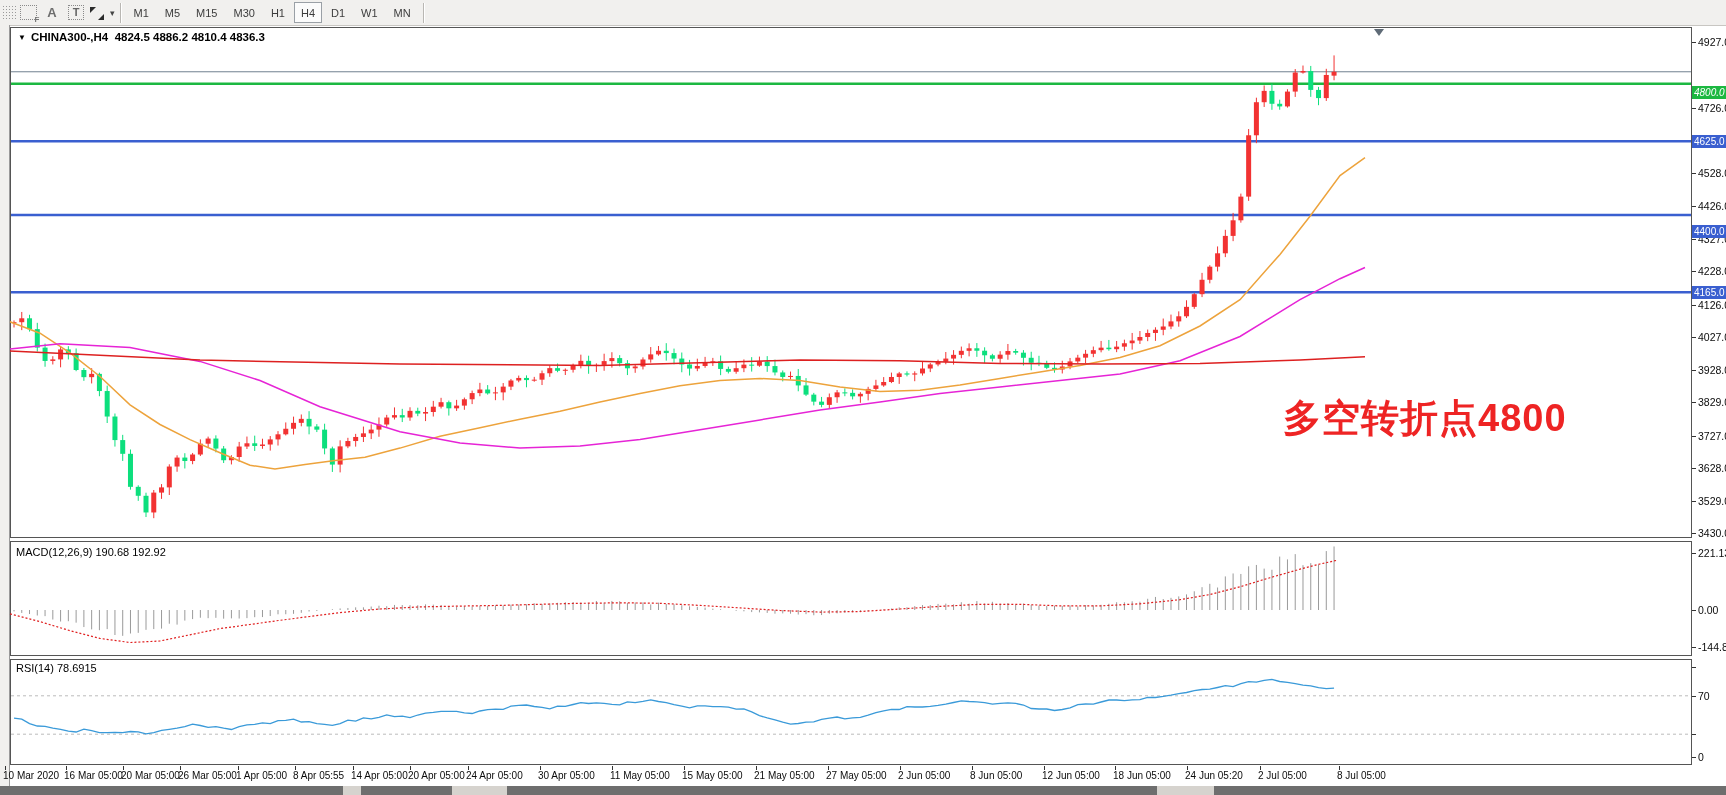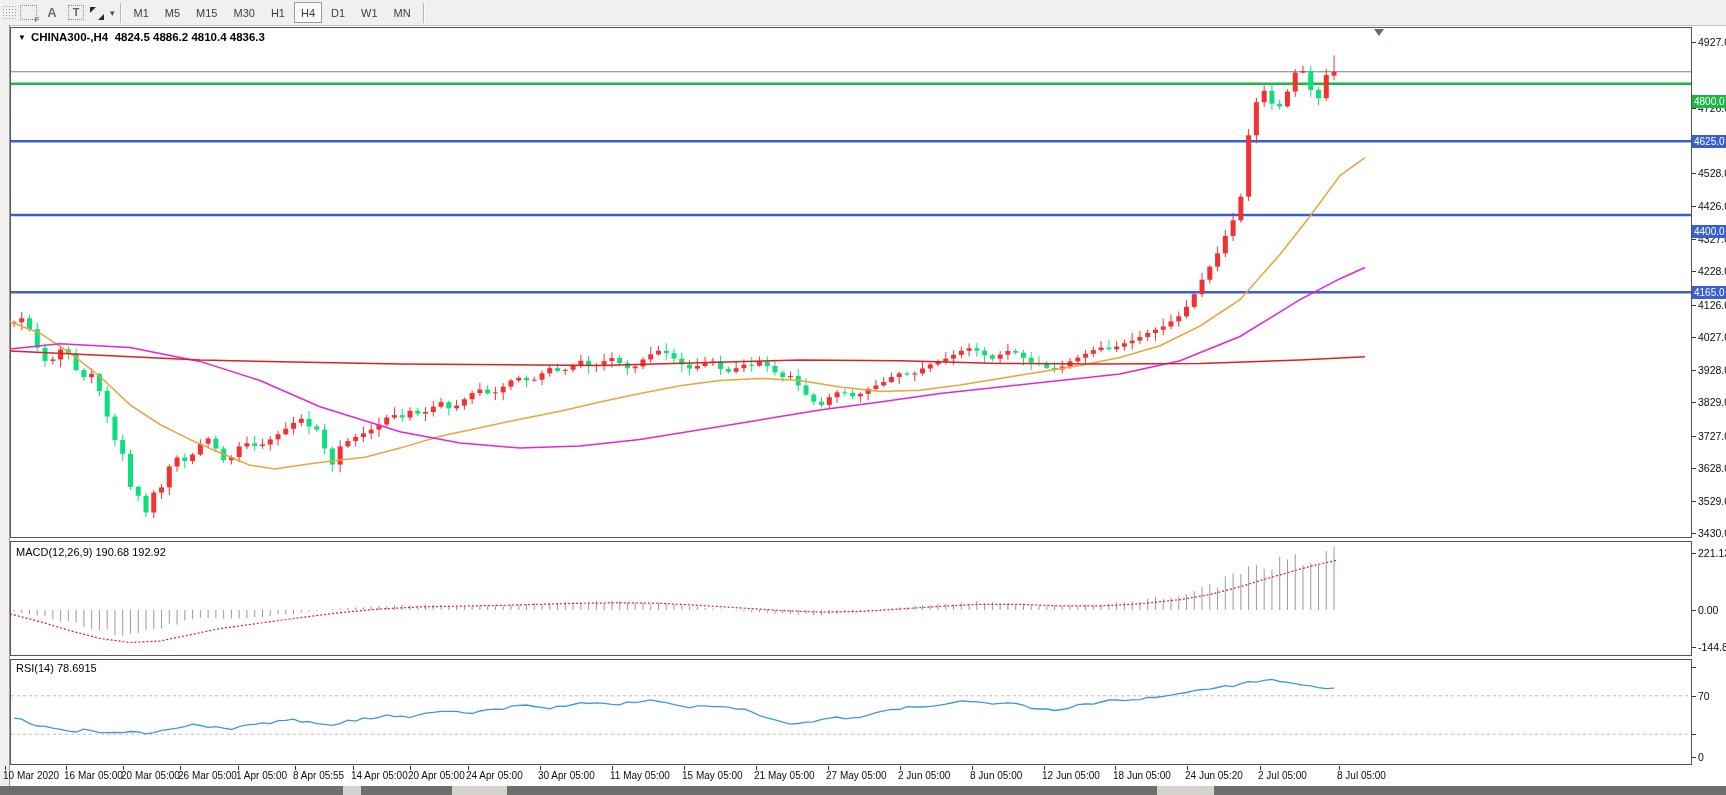--- a/index.html
+++ b/index.html
@@ -628,20 +628,21 @@
       <line x1="1334.0500000000025" y1="610" x2="1334.0500000000025" y2="546.4577322410455" stroke="#9a9a9a" stroke-width="1"></line>
       <polyline points="10,613.9 40,621.6 70,630.7 100,638.4 130,642.5 160,641.0 190,634.8 220,628.6 250,624.5 280,620.3 310,616.5 340,612.6 380,609.0 420,606.9 460,606.1 500,605.4 540,604.3 580,603.3 620,602.8 660,603.3 700,605.4 740,607.9 780,610.5 820,612.1 860,611.5 900,609.0 940,606.4 980,604.3 1020,604.3 1060,605.9 1100,605.9 1140,603.8 1180,599.7 1210,594.5 1240,586.8 1270,577.7 1300,569.2 1320,564.0 1338,560.1" fill="none" stroke="#e02020" stroke-width="1.2" stroke-dasharray="2,2"></polyline>
       <line x1="11" y1="695.8" x2="1691" y2="695.8" stroke="#bbbbbb" stroke-width="1" stroke-dasharray="3,3"></line>
       <line x1="11" y1="734.2" x2="1691" y2="734.2" stroke="#bbbbbb" stroke-width="1" stroke-dasharray="3,3"></line>
       <polyline points="14,718.1 21.765,719.2 29.53,723.6 37.295,726.0 45.06,726.3 52.825,728.1 60.59,729.4 68.355,731.2 76.12,732.0 83.885,729.2 91.65,730.7 99.415,732.6 107.18,732.7 114.94500000000001,732.4 122.71000000000001,732.6 130.475,731.5 138.23999999999998,731.8 146.00499999999997,733.9 153.76999999999995,732.7 161.53499999999994,730.4 169.29999999999993,729.3 177.0649999999999,728.1 184.8299999999999,726.7 192.59499999999989,724.2 200.35999999999987,725.5 208.12499999999986,727.4 215.88999999999984,726.6 223.65499999999983,728.2 231.41999999999982,729.5 239.1849999999998,726.7 246.9499999999998,724.8 254.71499999999978,724.4 262.4799999999998,722.9 270.2449999999998,723.7 278.00999999999976,720.7 285.77499999999975,720.3 293.53999999999974,719.2 301.3049999999997,722.0 309.0699999999997,721.6 316.8349999999997,723.7 324.5999999999997,724.3 332.36499999999967,725.3 340.12999999999965,723.7 347.89499999999964,720.2 355.6599999999996,721.1 363.4249999999996,717.9 371.1899999999996,718.8 378.9549999999996,717.3 386.7199999999996,714.8 394.48499999999956,716.6 402.24999999999955,716.1 410.01499999999953,717.7 417.7799999999995,715.0 425.5449999999995,713.1 433.3099999999995,712.4 441.0749999999995,711.3 448.83999999999946,711.3 456.60499999999945,711.4 464.36999999999944,712.9 472.1349999999994,713.5 479.8999999999994,711.0 487.6649999999994,709.7 495.4299999999994,709.2 503.19499999999937,709.3 510.95999999999935,706.2 518.7249999999993,705.3 526.4899999999993,705.0 534.2549999999993,706.5 542.0199999999993,707.4 549.7849999999993,708.9 557.5499999999993,706.1 565.3149999999993,706.4 573.0799999999992,704.5 580.8449999999992,702.7 588.6099999999992,703.5 596.3749999999992,702.9 604.1399999999992,703.4 611.9049999999992,704.3 619.6699999999992,704.9 627.4349999999991,701.9 635.1999999999991,702.7 642.9649999999991,701.4 650.7299999999991,699.9 658.4949999999991,701.5 666.2599999999991,702.6 674.0249999999991,704.7 681.789999999999,706.2 689.554999999999,707.8 697.319999999999,705.8 705.084999999999,705.9 712.849999999999,706.6 720.614999999999,706.6 728.379999999999,707.1 736.144999999999,709.2 743.909999999999,708.8 751.6749999999989,711.9 759.4399999999989,715.6 767.2049999999989,717.9 774.9699999999989,719.9 782.7349999999989,722.2 790.4999999999989,724.1 798.2649999999988,723.5 806.0299999999988,722.2 813.7949999999988,721.8 821.5599999999988,719.3 829.3249999999988,718.2 837.0899999999988,717.0 844.8549999999988,718.8 852.6199999999988,717.8 860.3849999999987,717.3 868.1499999999987,715.2 875.9149999999987,712.6 883.6799999999987,710.9 891.4449999999987,709.4 899.2099999999987,709.5 906.9749999999987,706.7 914.7399999999986,707.0 922.5049999999986,707.0 930.2699999999986,706.3 938.0349999999986,705.4 945.7999999999986,704.2 953.5649999999986,702.5 961.3299999999986,700.8 969.0949999999985,701.5 976.8599999999985,701.8 984.6249999999985,702.6 992.3899999999985,704.1 1000.1549999999985,703.4 1007.9199999999985,702.9 1015.6849999999985,703.4 1023.4499999999985,705.0 1031.2149999999986,708.5 1038.9799999999987,709.0 1046.7449999999988,709.0 1054.5099999999989,710.5 1062.274999999999,709.5 1070.039999999999,707.8 1077.8049999999992,704.7 1085.5699999999993,704.0 1093.3349999999994,704.1 1101.0999999999995,702.0 1108.8649999999996,700.0 1116.6299999999997,700.0 1124.3949999999998,700.7 1132.1599999999999,699.8 1139.925,699.6 1147.69,697.4 1155.4550000000002,697.5 1163.2200000000003,696.4 1170.9850000000004,695.1 1178.7500000000005,693.6 1186.5150000000006,692.5 1194.2800000000007,690.7 1202.0450000000008,689.5 1209.8100000000009,689.2 1217.575000000001,687.5 1225.340000000001,685.7 1233.1050000000012,686.6 1240.8700000000013,683.7 1248.6350000000014,681.7 1256.4000000000015,682.1 1264.1650000000016,680.4 1271.9300000000017,679.4 1279.6950000000018,681.5 1287.4600000000019,682.3 1295.225000000002,683.7 1302.990000000002,685.2 1310.7550000000022,685.8 1318.5200000000023,687.7 1326.2850000000024,688.7 1334.0500000000025,688.1" fill="none" stroke="#3a9ad9" stroke-width="1.3"></polyline>
     </svg>
 
   <div class="chart-title"><span class="tri">▼</span><span>CHINA300-,H4</span>&nbsp;&nbsp;<span>4824.5 4886.2 4810.4 4836.3</span></div>
   <div class="ind-label" style="left:16px;top:546px;">MACD(12,26,9) 190.68 192.92</div>
   <div class="ind-label" style="left:16px;top:662px;">RSI(14) 78.6915</div>
+  <div class="annotation">多空转折点4800</div>
   <div class="shift-marker"></div>
 
   <div id="labels">
       <div class="tick-mark" style="left: 1692px; top: 42px;"></div>
       <div class="tick-label" style="left: 1698px; top: 36px;">4927.0</div>
       <div class="tick-mark" style="left: 1692px; top: 107.988px;"></div>
       <div class="tick-label" style="left: 1698px; top: 101.988px;">4726.0</div>
       <div class="tick-mark" style="left: 1692px; top: 172.992px;"></div>
       <div class="tick-label" style="left: 1698px; top: 166.992px;">4528.0</div>
       <div class="tick-mark" style="left: 1692px; top: 206.478px;"></div>
@@ -660,21 +661,21 @@
       <div class="tick-label" style="left: 1698px; top: 396.473px;">3829.0</div>
       <div class="tick-mark" style="left: 1692px; top: 435.96px;"></div>
       <div class="tick-label" style="left: 1698px; top: 429.96px;">3727.0</div>
       <div class="tick-mark" style="left: 1692px; top: 468.462px;"></div>
       <div class="tick-label" style="left: 1698px; top: 462.462px;">3628.0</div>
       <div class="tick-mark" style="left: 1692px; top: 500.963px;"></div>
       <div class="tick-label" style="left: 1698px; top: 494.963px;">3529.0</div>
       <div class="tick-mark" style="left: 1692px; top: 533.465px;"></div>
       <div class="tick-label" style="left: 1698px; top: 527.465px;">3430.0</div>
       <div class="badge" style="left: 1776px; top: 65.2768px; background: #c2410c; padding-left: 45px;">4836.3</div>
-      <div class="badge" style="left: 1692px; top: 95px; background: rgb(28, 184, 65);">4800.0</div>
+      <div class="badge" style="left: 1692px; top: 86px; background: rgb(28, 184, 65); font-style: italic;">4800.0</div>
       <div class="badge" style="left: 1692px; top: 134.647px; background: rgb(58, 95, 208);">4625.0</div>
       <div class="badge" style="left: 1692px; top: 208.514px; background: rgb(58, 95, 208); margin-top: 16px;">4400.0</div>
       <div class="badge" style="left: 1692px; top: 285.665px; background: rgb(58, 95, 208);">4165.0</div>
       <div class="tick-mark" style="left: 1692px; top: 552.882px;"></div>
       <div class="tick-label" style="left: 1698px; top: 546.882px;">221.13</div>
       <div class="tick-mark" style="left: 1692px; top: 610px;"></div>
       <div class="tick-label" style="left: 1698px; top: 604px;">0.00</div>
       <div class="tick-mark" style="left: 1692px; top: 647.412px;"></div>
       <div class="tick-label" style="left: 1698px; top: 641.412px;">-144.84</div>
       <div class="tick-mark" style="left: 1692px; top: 667px;"></div>

